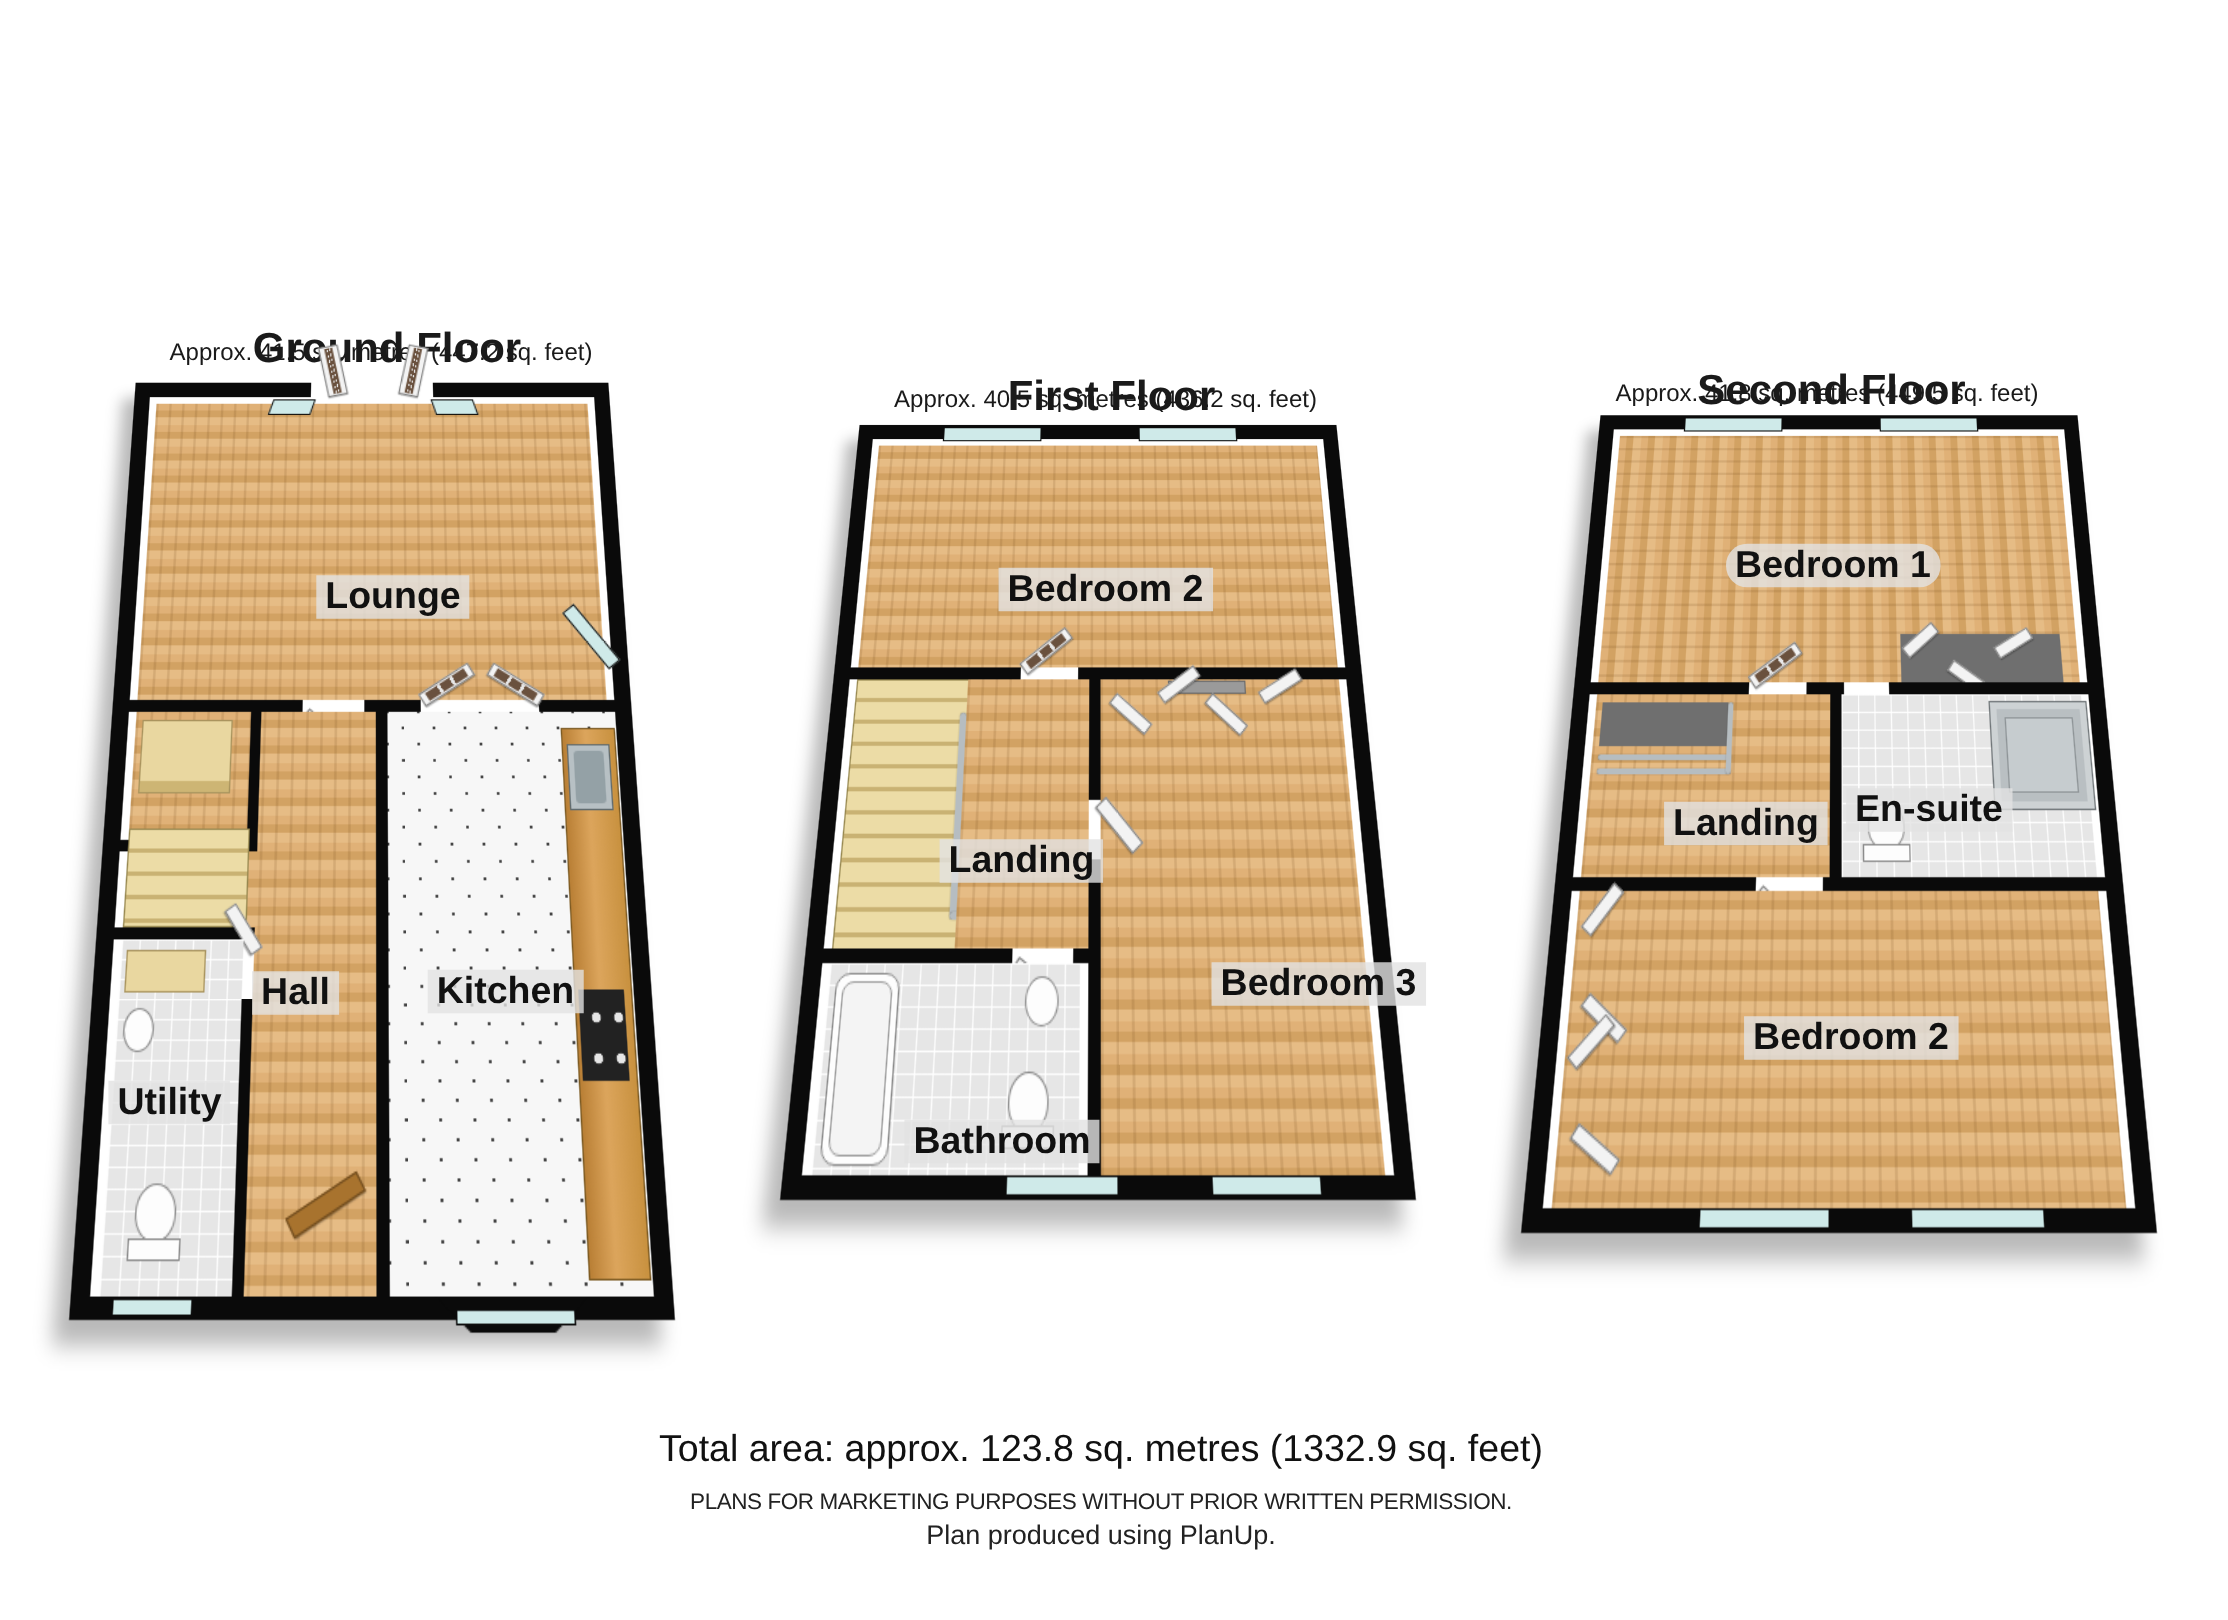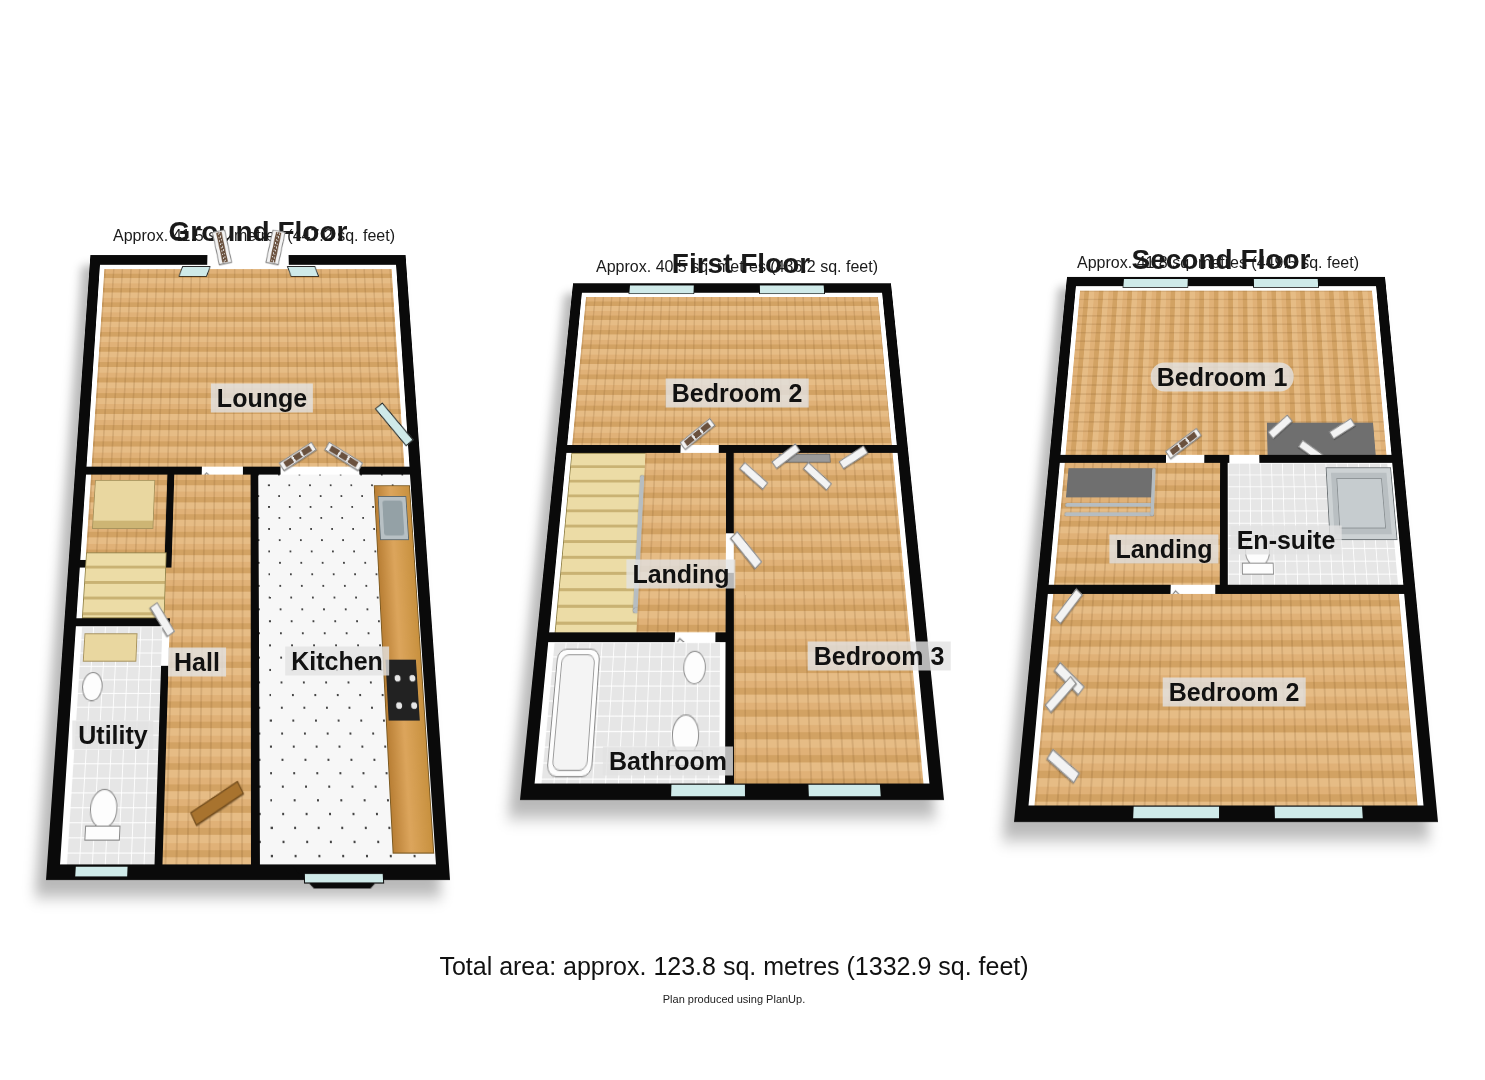--- a/index.html
+++ b/index.html
@@ -56,21 +56,21 @@
   .rail{position:absolute;background:#b6bdc1;border-radius:3px;box-shadow:0 0 1px #555;}
   .void{position:absolute;background:#6f6f6f;}
   .shower{position:absolute;background:#b9bfc2;border:5px solid #cdd2d4;outline:1px solid #6e7477;}
   .showerin{position:absolute;inset:6px;border:1px solid #8d9396;background:#c6cccf;}
   .graypanel{position:absolute;background:#9a9a9a;border:1px solid #6b6b6b;}
   .bay{position:absolute;background:#0a0a0a;}
   
   .footer{position:absolute;left:0;width:1468px;top:952px;text-align:center;}
   .total{font-size:25px;color:#111;}
   .disc{font-size:15px;line-height:18.5px;letter-spacing:-0.3px;color:#222;margin-top:12px;}
-  .credit{font-size:11px;margin-top:1px;color:#222;}
+  .credit{font-size:18px;margin-top:1px;color:#222;}
 </style>
 </head>
 <body>
 
 <h2 class="floor-title" style="left:258px;top:194px;">Ground Floor</h2>
 <div class="floor-sub" style="left:254px;top:227px;">Approx. 41.5 sq. metres (447.2 sq. feet)</div>
 <h2 class="floor-title" style="left:741px;top:226px;">First Floor</h2>
 <div class="floor-sub" style="left:737px;top:258px;">Approx. 40.5 sq. metres (436.2 sq. feet)</div>
 <h2 class="floor-title" style="left:1221px;top:222px;">Second Floor</h2>
 <div class="floor-sub" style="left:1218px;top:254px;">Approx. 41.8 sq. metres (449.5 sq. feet)</div>
@@ -253,15 +253,16 @@
     <span class="room-label" style="left:208px;top:123px;border-radius:14px;">Bedroom 1</span>
     <span class="room-label" style="left:150px;top:295px;">Landing</span>
     <span class="room-label" style="left:272px;top:286px;">En-suite</span>
     <span class="room-label" style="left:220px;top:438px;">Bedroom 2</span>
   </div>
 </div>
 
 <div class="footer">
   <div class="total">Total area: approx. 123.8 sq. metres (1332.9 sq. feet)</div>
   <div class="disc">
+    <div>PLANS FOR MARKETING PURPOSES WITHOUT PRIOR WRITTEN PERMISSION.</div>
   </div>
   <div class="credit">Plan produced using PlanUp.</div>
 </div>
 
 </body></html>

